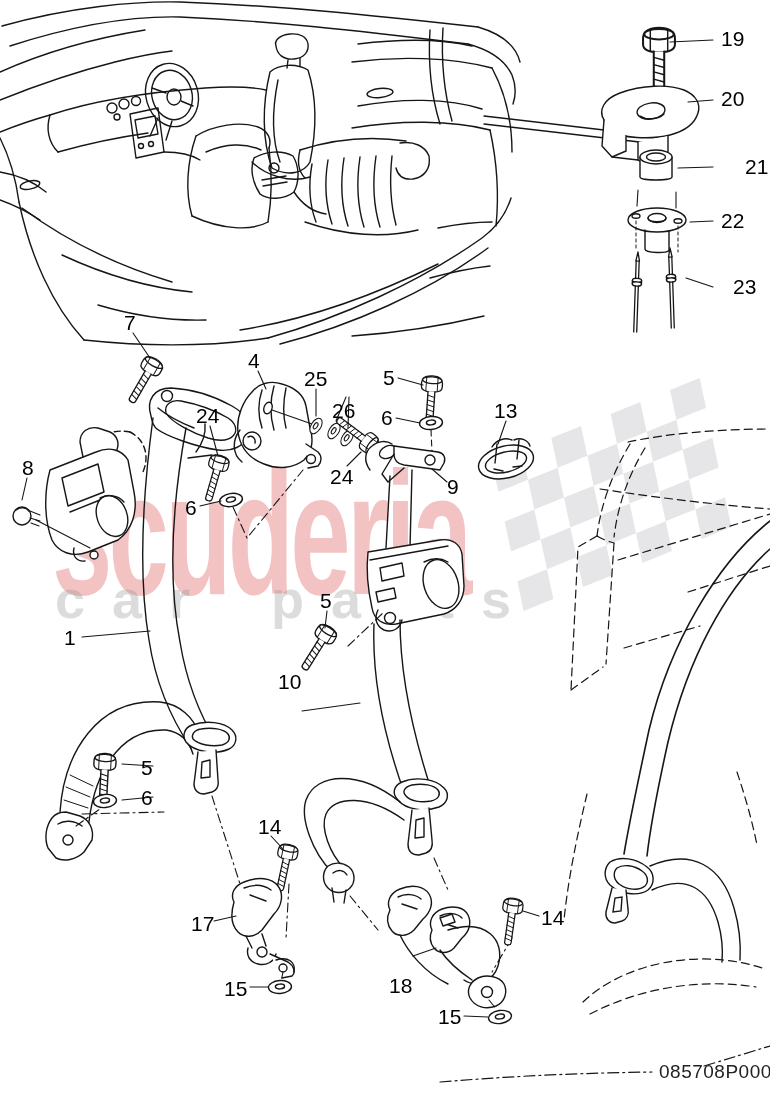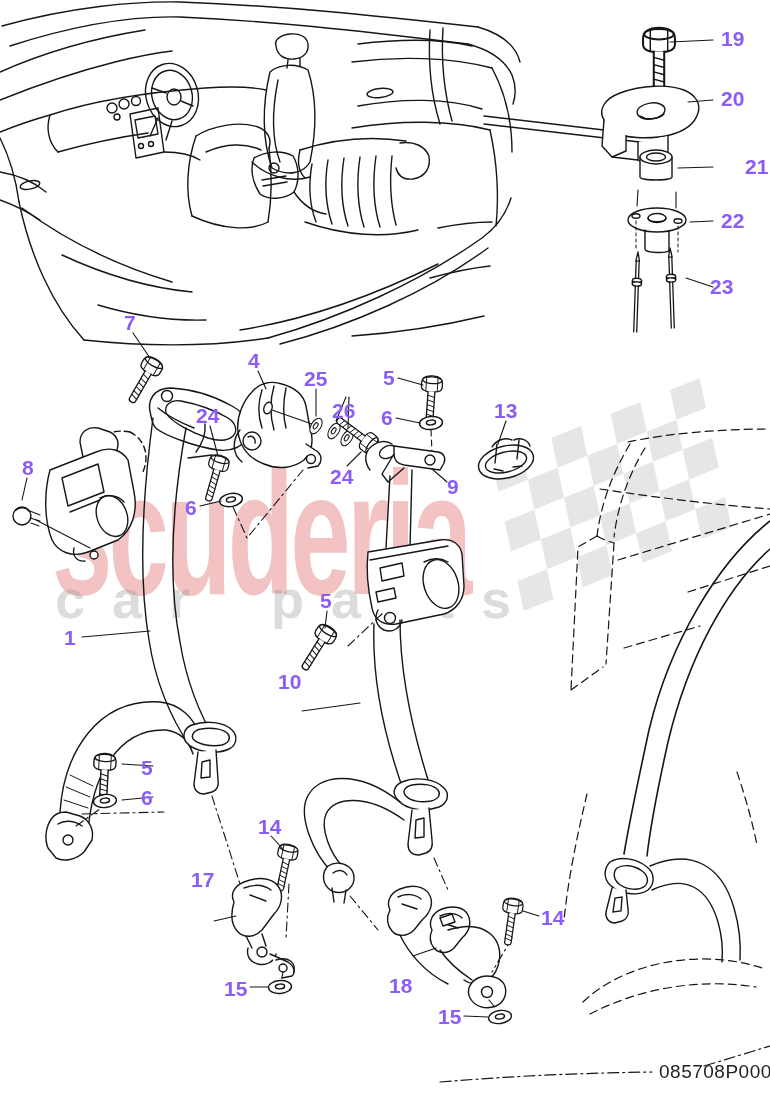--- a/index.html
+++ b/index.html
@@ -13,21 +13,21 @@
     letter-spacing:-6px;line-height:1;color:rgba(222,90,90,0.36);
     transform:scaleX(0.62);transform-origin:0 0;white-space:nowrap;
     user-select:none;
   }
   .wm2{
     position:absolute;left:55px;top:572px;font-size:54px;font-weight:bold;
     letter-spacing:27px;word-spacing:12px;line-height:1;
     color:rgba(140,140,140,0.30);white-space:nowrap;user-select:none;
   }
   .callout{
-    position:absolute;font-size:21px;font-weight:bold;color:#8b5cf6;
+    position:absolute;font-size:21px;font-weight:normal;color:#000000;
     line-height:1;white-space:nowrap;
   }
   .part-number{
     position:absolute;left:659px;top:1062px;font-size:19px;color:#222;
     letter-spacing:0.5px;line-height:1;
   }
 </style>
 </head>
 <body>
 
@@ -431,40 +431,40 @@
       <line x1="539" y1="916" x2="523" y2="911"></line>
       <line x1="464" y1="1016" x2="488" y2="1017"></line>
     </g>
   </svg>
 
   <div id="callout-layer">
       <div class="callout" style="left: 721px; top: 28px;">19</div>
       <div class="callout" style="left: 721px; top: 88px;">20</div>
       <div class="callout" style="left: 721px; top: 156px; margin-left: 24px;">21</div>
       <div class="callout" style="left: 721px; top: 210px;">22</div>
-      <div class="callout" style="left: 710px; top: 276px;">23</div>
+      <div class="callout" style="left: 733px; top: 276px;">23</div>
       <div class="callout" style="left: 124px; top: 312px;">7</div>
       <div class="callout" style="left: 248px; top: 350px;">4</div>
       <div class="callout" style="left: 304px; top: 368px; text-align: right;">25</div>
       <div class="callout" style="left: 332px; top: 400px;">26</div>
       <div class="callout" style="left: 383px; top: 367px;">5</div>
       <div class="callout" style="left: 381px; top: 407px;">6</div>
       <div class="callout" style="left: 196px; top: 405px;">24</div>
       <div class="callout" style="left: 494px; top: 400px;">13</div>
       <div class="callout" style="left: 330px; top: 466px;">24</div>
       <div class="callout" style="left: 447px; top: 476px;">9</div>
       <div class="callout" style="left: 22px; top: 457px;">8</div>
       <div class="callout" style="left: 185px; top: 497px;">6</div>
       <div class="callout" style="left: 64px; top: 627px;">1</div>
       <div class="callout" style="left: 320px; top: 590px;">5</div>
       <div class="callout" style="left: 278px; top: 671px;">10</div>
       <div class="callout" style="left: 141px; top: 757px;">5</div>
       <div class="callout" style="left: 141px; top: 787px;">6</div>
       <div class="callout" style="left: 258px; top: 816px;">14</div>
-      <div class="callout" style="left: 191px; top: 869px;">17</div>
+      <div class="callout" style="left: 191px; top: 913px;">17</div>
       <div class="callout" style="left: 224px; top: 978px;">15</div>
       <div class="callout" style="left: 389px; top: 975px;">18</div>
       <div class="callout" style="left: 541px; top: 907px;">14</div>
       <div class="callout" style="left: 438px; top: 1006px;">15</div>
     </div>
 
   <div class="part-number">085708P0007</div>
 </div>
 
 </body></html>

